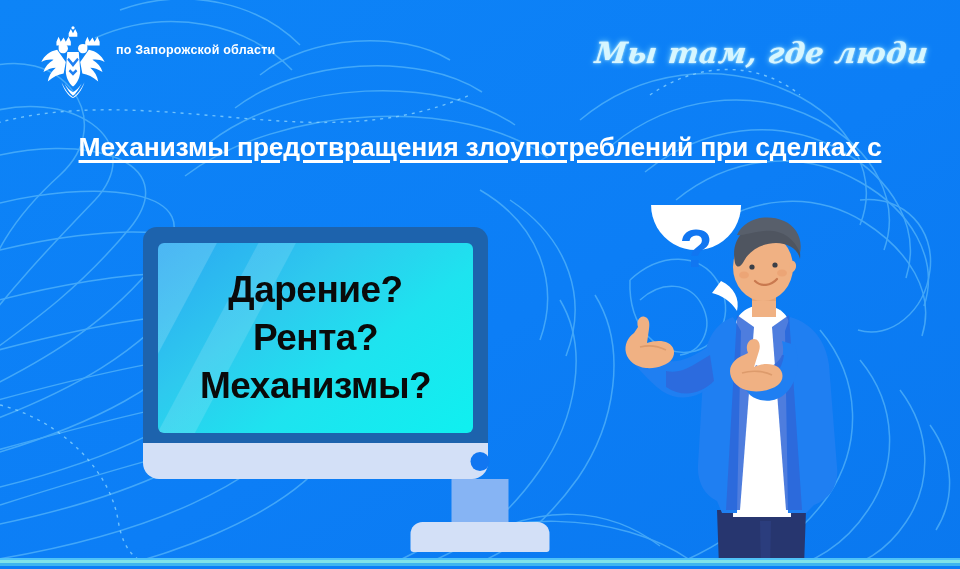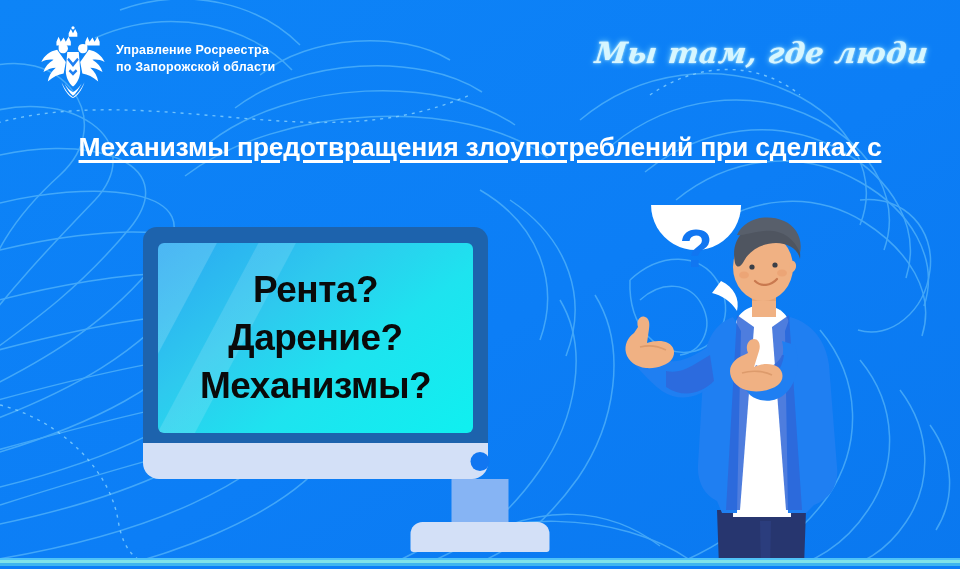--- a/index.html
+++ b/index.html
@@ -251,37 +251,36 @@
         <path d="M38,80 C42,86 46,90 50,92 C54,90 58,86 62,80 C58,88 54,94 50,97 C46,94 42,88 38,80 z"></path>
         <path d="M34,78 C39,88 44,95 50,99 C56,95 61,88 66,78 C62,90 56,97 50,100 C44,97 38,90 34,78 z"></path>
       </g>
       <g fill="#1f7ff2">
         <path d="M44,44 l6,7 l6,-7 l2,3 l-8,10 l-8,-10 z"></path>
         <path d="M44,63 l6,6 l6,-6 l-2,-3 l-4,4 l-4,-4 z"></path>
       </g>
     </svg>
 
     <div class="org-name nosel">
-      <div>Управление Росреестра</div>
       <div>по Запорожской области</div>
     </div>
 
     <div class="slogan nosel">Мы там, где люди</div>
   </div>
 
   <div class="title-block nosel">
     <div><span class="title-line">Механизмы предотвращения злоупотреблений при сделках с</span></div>
   </div>
 
   <div class="monitor">
     <div class="monitor-frame"></div>
     <div class="monitor-screen">
       <div class="screen-text nosel">
+        <div>Дарение?</div>
         <div>Рента?</div>
-        <div>Дарение?</div>
         <div>Механизмы?</div>
       </div>
     </div>
   </div>
   <div class="monitor-base"></div>
   <div class="monitor-dot"></div>
   <div class="monitor-neck"></div>
   <div class="monitor-foot"></div>
 
   <svg class="person" viewBox="0 0 360 364" aria-hidden="true">

